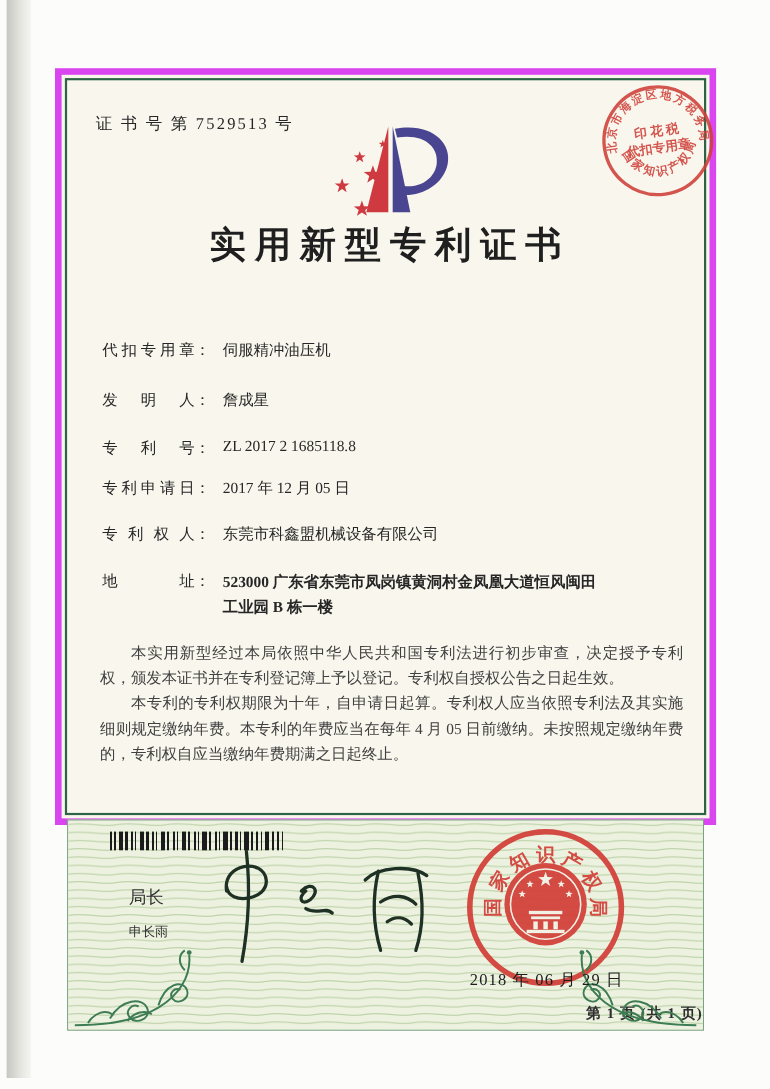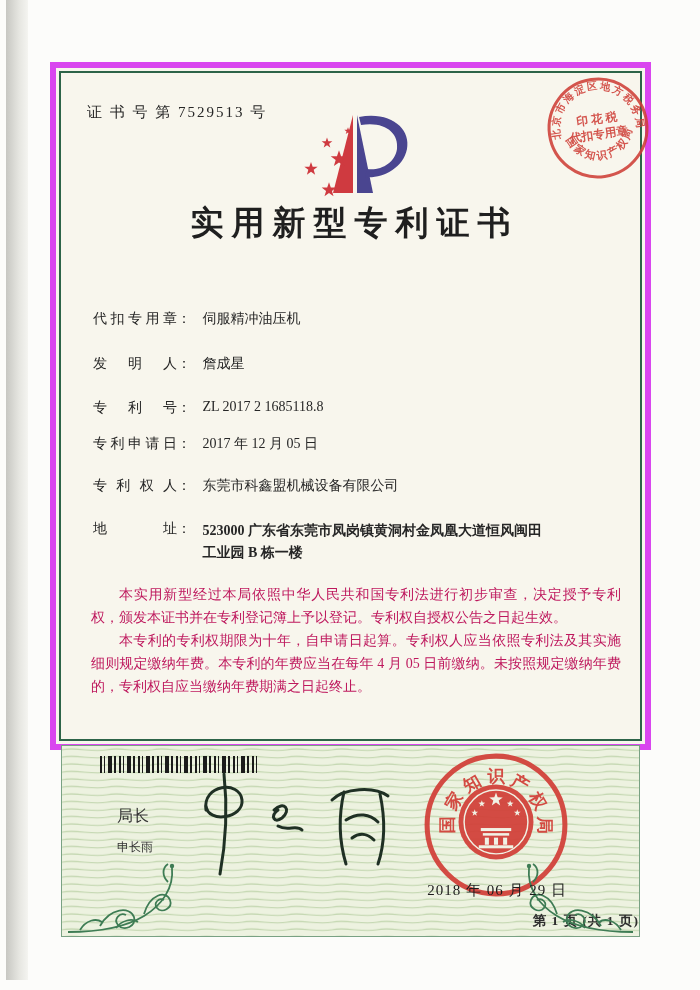--- a/index.html
+++ b/index.html
@@ -21,21 +21,21 @@
   
   .frow{position:absolute;left:32px;font-size:14px;white-space:nowrap;color:#262626;}
   .flabel{display:inline-block;width:84px;text-align:justify;text-align-last:justify;vertical-align:top;}
   .fcolon{display:inline-block;vertical-align:top;}
   .fvalue{display:inline-block;margin-left:8px;vertical-align:top;}
   .fvalue-block{white-space:normal;width:380px;font-weight:bold;}
   .fvalue-block span{display:block;line-height:22px;}
   .frow-right{position:absolute;left:272px;top:0;}
   
   .bodytext{position:absolute;left:30px;top:510px;width:530px;font-size:14px;line-height:23px;
-            text-align:justify;color:#be185d;}
+            text-align:justify;color:#404040;}
   .bodytext p{margin:0;text-indent:2em;}
   
   .gsection{position:absolute;left:0;right:0;top:672px;height:192px;
             border:1px solid #79a183;background:#edf2e0;box-sizing:border-box;}
   .waves{position:absolute;inset:0;width:100%;height:100%;}
   .barcode{position:absolute;left:38px;top:10px;width:158px;height:17px;
      background:repeating-linear-gradient(90deg,
        #1b1b1b 0px,#1b1b1b 2px,transparent 2px,transparent 4px,
        #1b1b1b 4px,#1b1b1b 5px,transparent 5px,transparent 8px,
        #1b1b1b 8px,#1b1b1b 12px,transparent 12px,transparent 14px,

